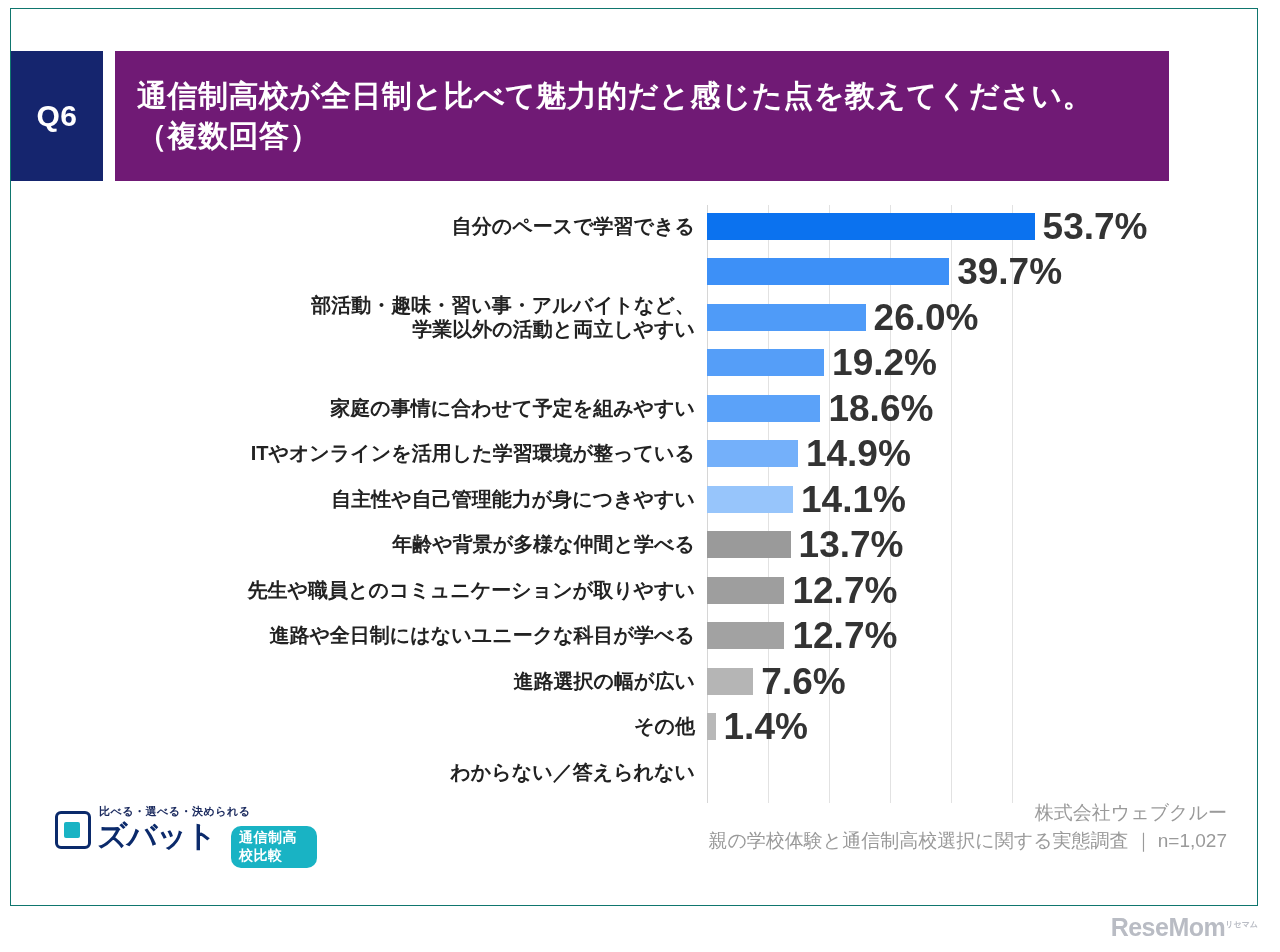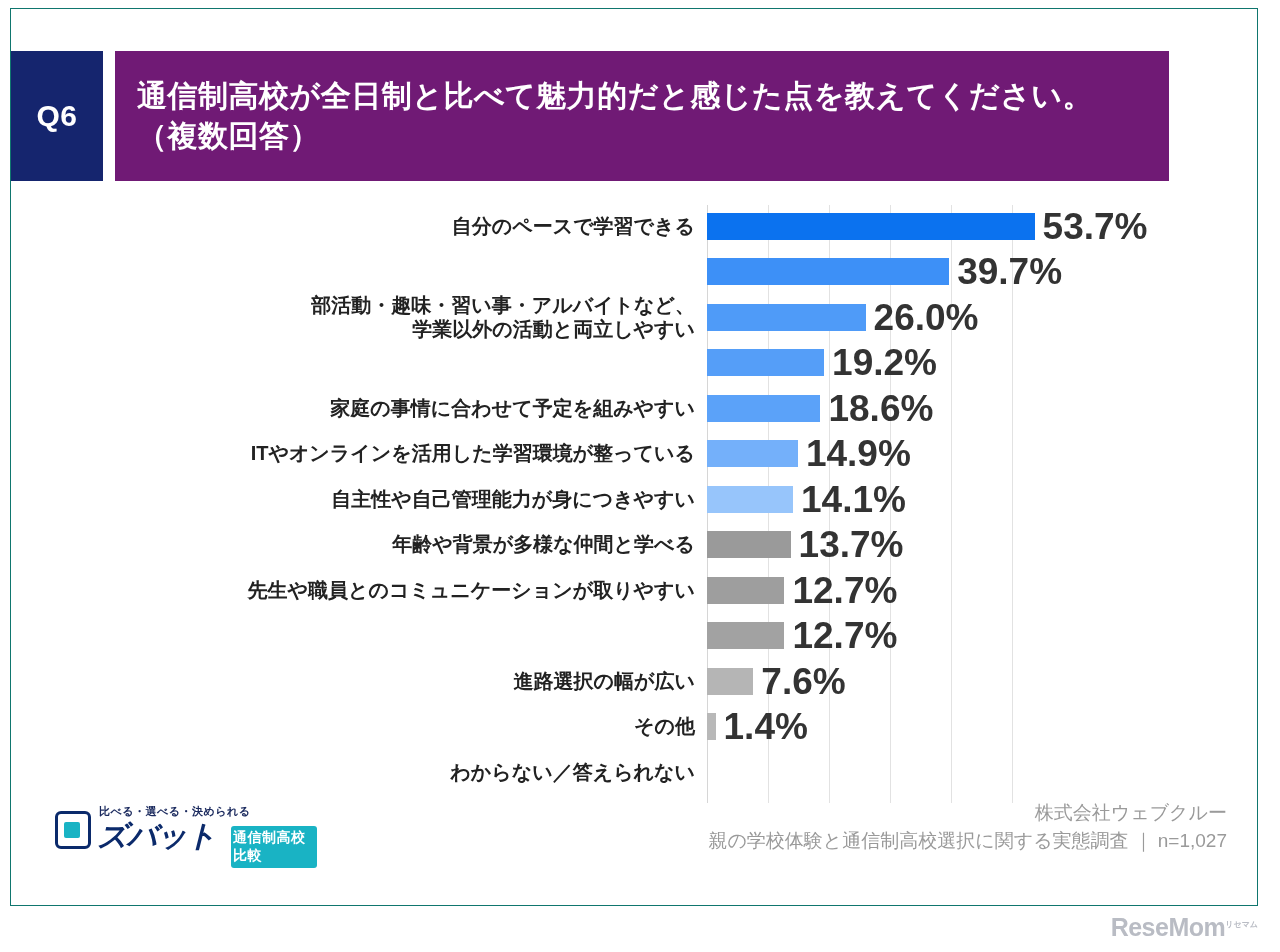--- a/index.html
+++ b/index.html
@@ -166,32 +166,31 @@
     letter-spacing: 0.5px;
   }
   #logo-name {
     position: absolute;
     left: 42px;
     top: 12px;
     font-size: 30px;
     font-weight: bold;
     color: #0b2a6b;
     letter-spacing: -1px;
-    font-style: italic;
   }
   #logo-pill {
     position: absolute;
     left: 176px;
     top: 22px;
     background: #19b3c4;
     color: #ffffff;
     font-size: 14px;
     font-weight: bold;
-    padding: 3px 2px;
-    border-radius: 3px;
+    padding: 3px 8px;
+    border-radius: 10px;
     letter-spacing: 0.5px;
   }
   #source {
     position: absolute;
     right: 30px;
     top: 790px;
     text-align: right;
     color: #9a9a9a;
     font-size: 19px;
     line-height: 1.45;
@@ -306,20 +305,23 @@
         <div class="row" style="top: 372px;">
           <div class="cat-label">
             <span>先生や職員とのコミュニケーションが取りやすい</span>
           </div>
           <div class="bar-wrap">
             <div class="bar" style="width: 77.47px; background: rgb(158, 158, 158);"></div>
             <div class="val">12.7%</div>
           </div>
         </div>
         <div class="row" style="top: 417.5px;">
+          <div class="cat-label">
+            <span>進路や全日制にはないユニークな科目が学べる</span>
+          </div>
           <div class="bar-wrap">
             <div class="bar" style="width: 77.47px; background: rgb(162, 162, 162);"></div>
             <div class="val">12.7%</div>
           </div>
         </div>
         <div class="row" style="top: 463px;">
           <div class="cat-label">
             <span>進路選択の幅が広い</span>
           </div>
           <div class="bar-wrap">

